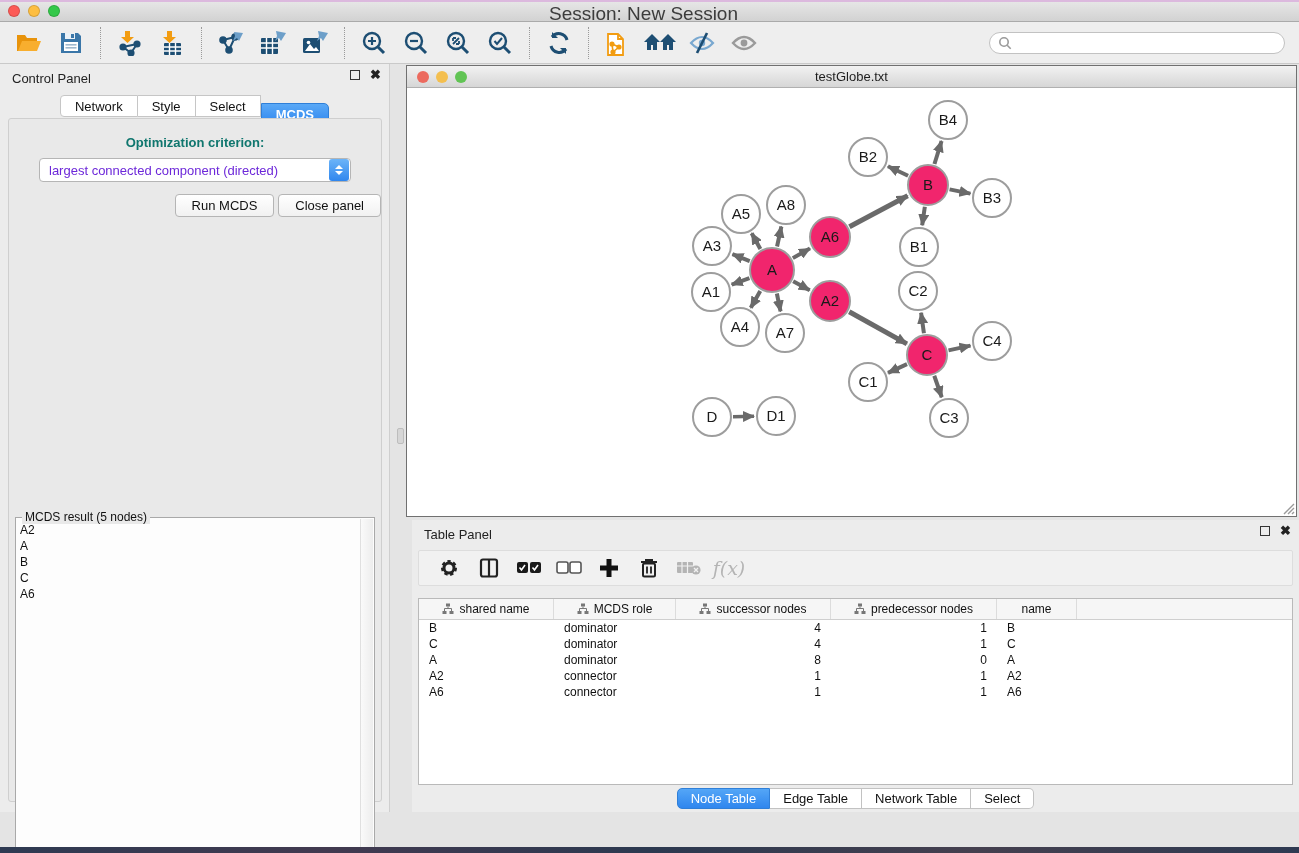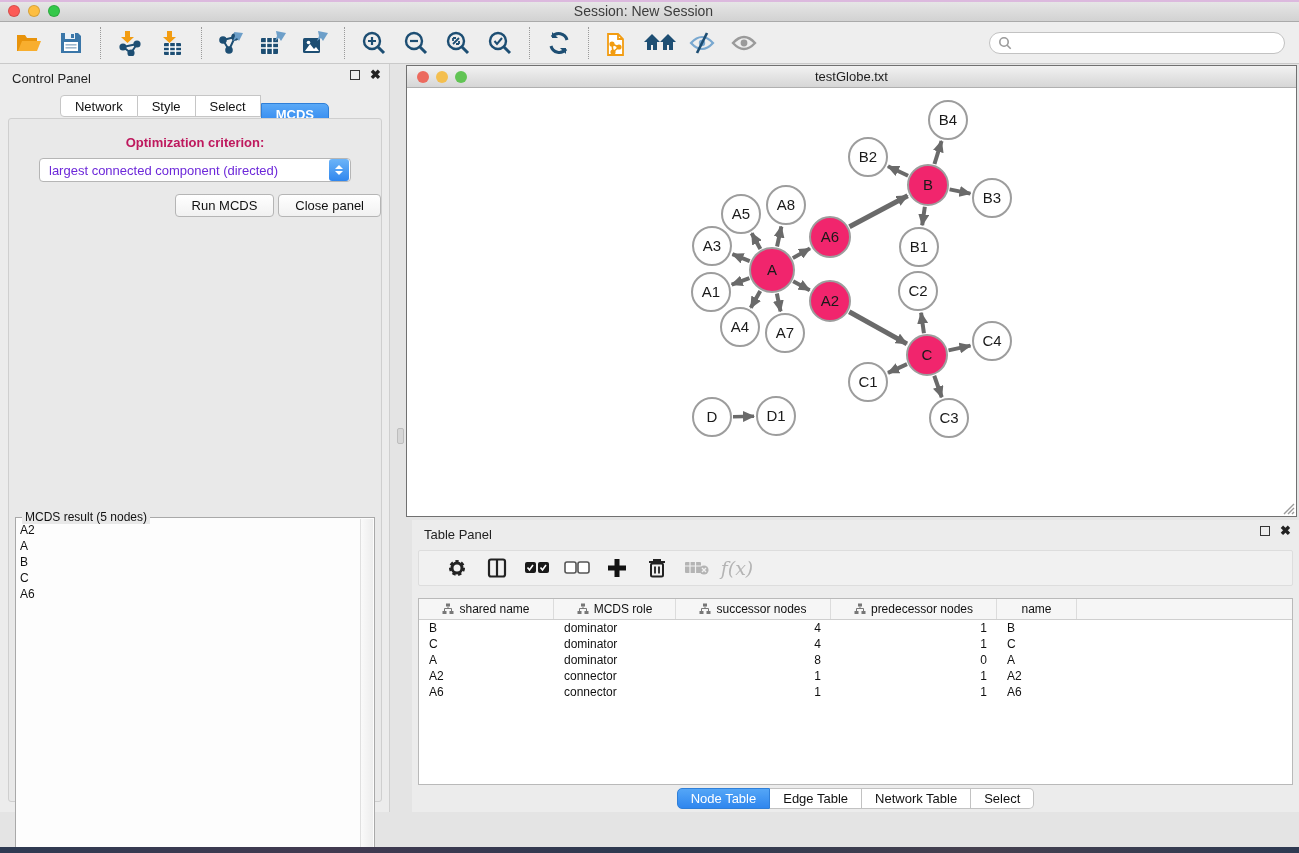--- a/index.html
+++ b/index.html
@@ -7,21 +7,21 @@
               font-family:"Liberation Sans", sans-serif; }
   .app { position:relative; width:1299px; height:853px; background:#e4e4e4; }
 
   
   .titlebar { position:absolute; left:0; top:0; width:1299px; height:22px;
               background:linear-gradient(#e8e8e8,#d2d2d2); border-bottom:1px solid #aaa; }
   .titlebar::before { content:""; position:absolute; left:0; top:0; width:100%; height:2px; background:#dcb9de; }
   .lights { position:absolute; left:8px; top:5px; display:flex; gap:8px; }
   .light { width:12px; height:12px; border-radius:50%; display:inline-block; border:1px solid rgba(0,0,0,.15); }
   .l-red{background:#fc5b57}.l-yel{background:#fdbe41}.l-grn{background:#34c84a}
-  .win-title { position:absolute; left:0; right:12px; top:3px; text-align:center; font-size:14px; color:#3c3c3c; }
+  .win-title { position:absolute; left:0; right:12px; top:3px; text-align:center; font-size:19px; color:#3c3c3c; }
 
   
   .toolbar { position:absolute; left:0; top:22px; width:1299px; height:42px; background:#eeeeee;
              border-bottom:1px solid #c9c9c9; display:flex; align-items:center; padding:0 8px; }
   .tbtn { width:42px; height:36px; border:none; background:transparent; display:flex;
           align-items:center; justify-content:center; cursor:pointer; }
   .tsep { width:1px; height:32px; border-left:1px dotted #9a9a9a; margin:0 8px; }
   .searchbox { margin-left:auto; margin-right:6px; width:296px; height:22px; background:#fff;
                border:1px solid #c2c2c2; border-radius:12px; display:flex; align-items:center; padding:0 8px; }
   .searchbox input { border:none; outline:none; flex:1; font-size:12px; background:transparent; margin-left:5px; }
@@ -36,21 +36,21 @@
   .close-ic { font-size:13px; font-weight:bold; color:#222; line-height:10px; }
   .ctl-tabs { position:absolute; left:0; top:31px; width:100%; display:flex; justify-content:center; }
   .ctab { height:22px; padding:0 14px; font-size:13px; background:#fff; border:1px solid #c6c6c6;
           border-left:none; display:flex; align-items:center; color:#111; cursor:pointer; }
   .ctab:first-child { border-left:1px solid #c6c6c6; border-radius:4px 0 0 4px; }
   .ctab.active { background:linear-gradient(#5aa9f7,#2f86ee); color:#fff; border:1px solid #2f7fd8;
                  border-radius:5px; font-weight:bold; }
   .ctab:last-child { border-radius:0 5px 5px 0;margin-top:8px; }
   .ctl-content { position:absolute; left:8px; top:54px; width:374px; height:684px;
                  background:#e9e9e9; border:1px solid #cfcfcf; border-radius:3px; }
-  .opt-label { margin-top:16px; text-align:center; font-size:13px; font-weight:bold; color:#be185d; }
+  .opt-label { margin-top:16px; text-align:center; font-size:13px; font-weight:bold; color:#0f766e; }
   .dropdown { position:relative; margin:8px auto 0; width:312px; height:24px; background:#fff;
               border:1px solid #b5b5b5; border-radius:4px; display:flex; align-items:center; cursor:pointer; }
   .dropdown .val { font-size:13px; color:#6d28d9; padding-left:9px; flex:1; }
   .dd-step { width:20px; height:22px; border-radius:3px; background:linear-gradient(#6cb4f8,#2f86ee);
              display:flex; flex-direction:column; align-items:center; justify-content:center; gap:2px; margin-right:1px; }
   .dd-step i { width:0; height:0; border-left:4px solid transparent; border-right:4px solid transparent; }
   .dd-up { border-bottom:4px solid #fff; } .dd-dn { border-top:4px solid #fff; }
   .btn-row { margin-top:12px; display:flex; justify-content:flex-end; gap:4px; }
   .pbtn { height:23px; padding:0 16px; font-size:13px; color:#111; background:linear-gradient(#ffffff,#f1f1f1);
           border:1px solid #b5b5b5; border-radius:4px; cursor:pointer; }
@@ -72,21 +72,21 @@
                   border-bottom:1px solid #b0b0b0; }
   .net-lights { position:absolute; left:10px; top:5px; display:flex; gap:7px; }
   .net-light { width:12px; height:12px; border-radius:50%; }
   .net-title { position:absolute; left:0; right:0; top:3px; text-align:center; font-size:13px; color:#1d1d1d; }
   .net-canvas { position:relative; width:889px; height:428px; background:#fff; overflow:hidden; }
   .resize-grip { position:absolute; right:1px; bottom:1px; }
 
   
   .table-panel { position:absolute; left:412px; top:520px; width:887px; height:292px; background:#ececec; }
   .tp-toolbar { position:absolute; left:6px; top:30px; right:6px; height:36px; background:#f1f1f1;
-                border:1px solid #ddd; border-radius:2px; display:flex; align-items:center; padding:0 20px; gap:4px; }
+                border:1px solid #ddd; border-radius:2px; display:flex; align-items:center; padding:0 12px; gap:4px; }
   .tpbtn { width:36px; height:30px; border:none; background:transparent; display:flex;
            align-items:center; justify-content:center; cursor:pointer; }
   .tpbtn.disabled { cursor:default; }
   .fx-label { font-family:"DejaVu Serif", serif; font-style:italic; font-size:19px; color:#b4b4b4; }
   .data-table { position:absolute; left:6px; top:78px; width:875px; height:187px; background:#fff;
                 border:1px solid #b9b9b9; overflow:hidden; }
   .thead { display:flex; height:21px; background:#f6f6f6; border-bottom:1px solid #cfcfcf; }
   .th { display:flex; align-items:center; justify-content:center; gap:5px; font-size:12px; color:#111;
         border-right:1px solid #dcdcdc; height:100%; }
   .trow { display:flex; height:16px; }

